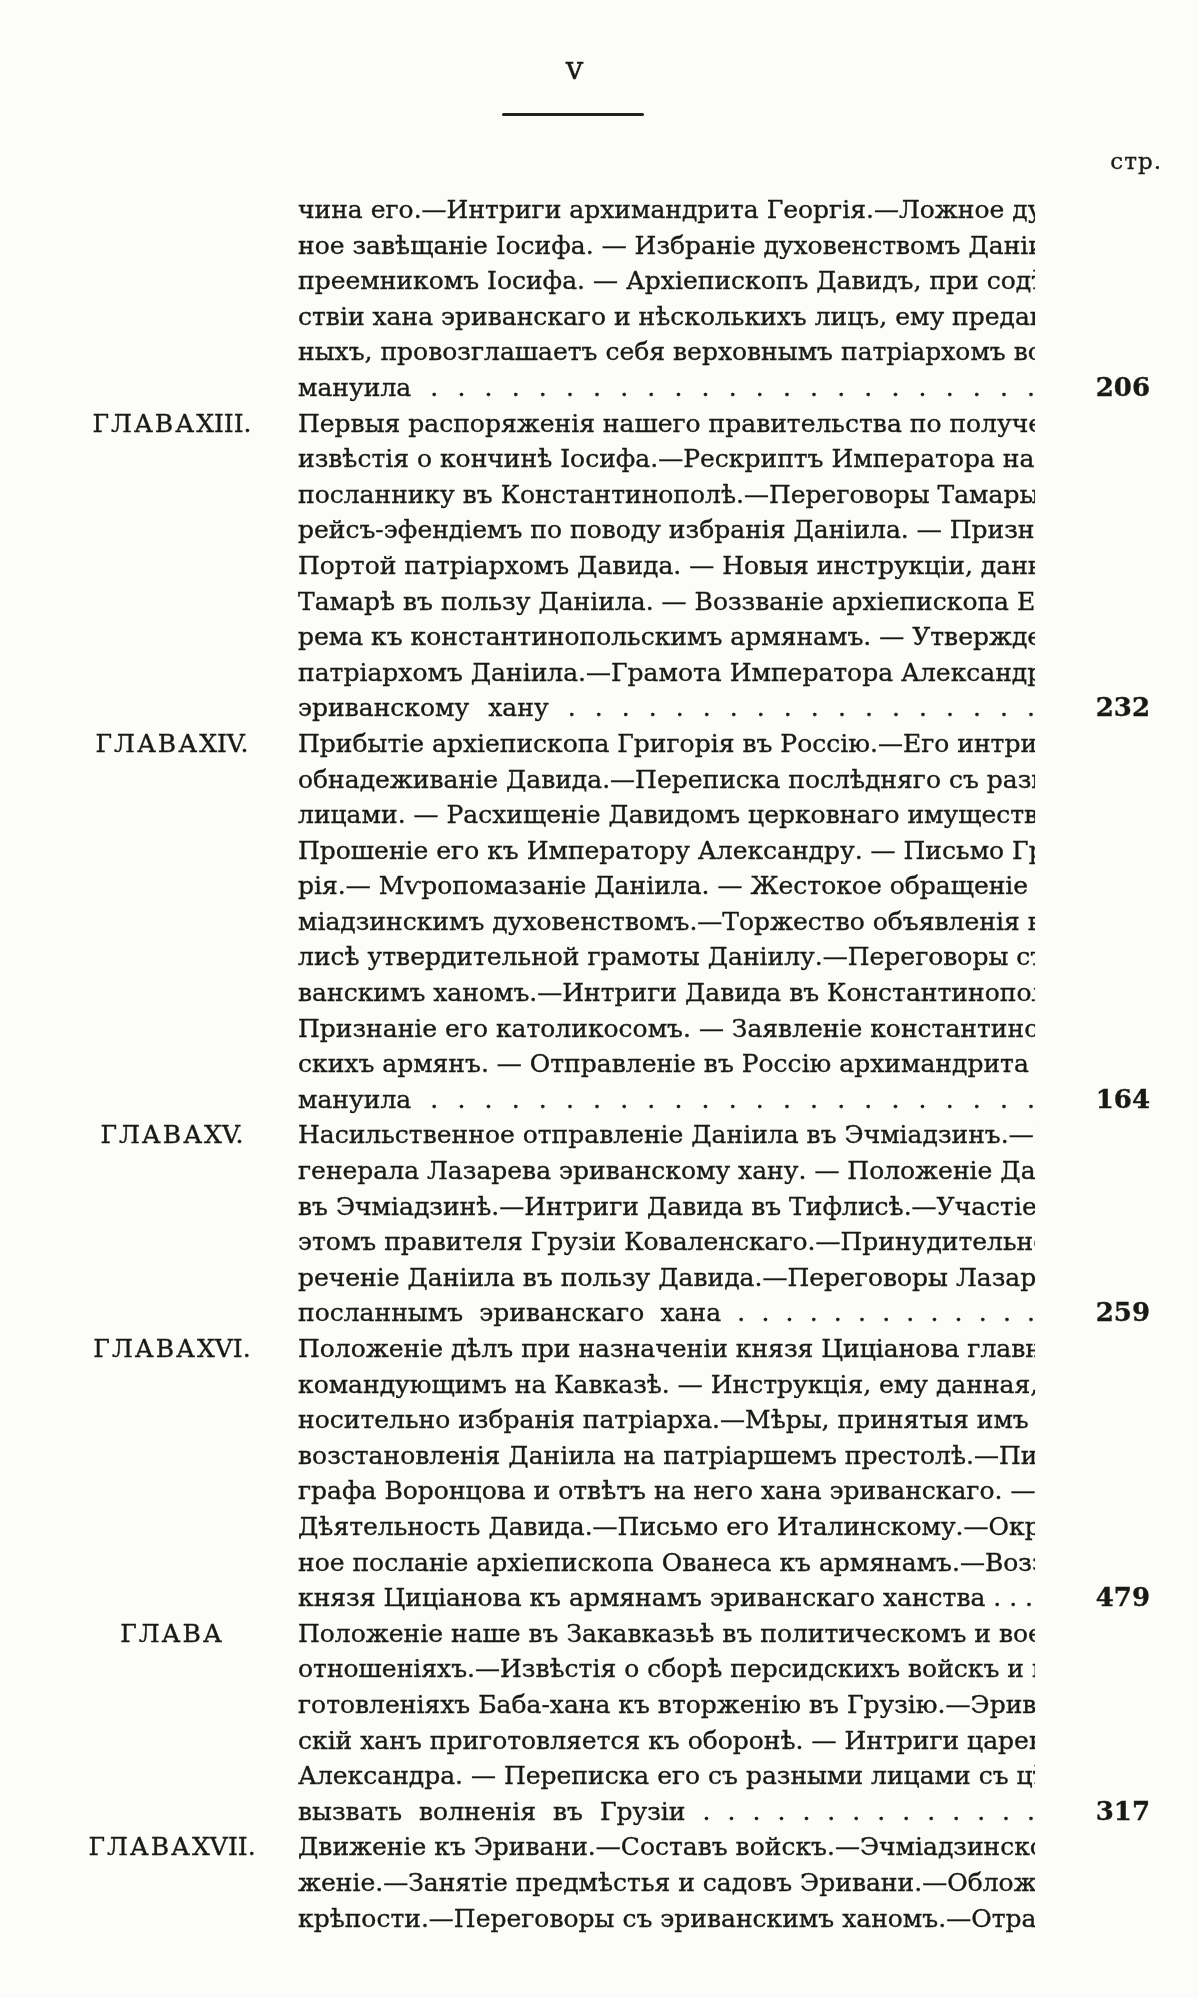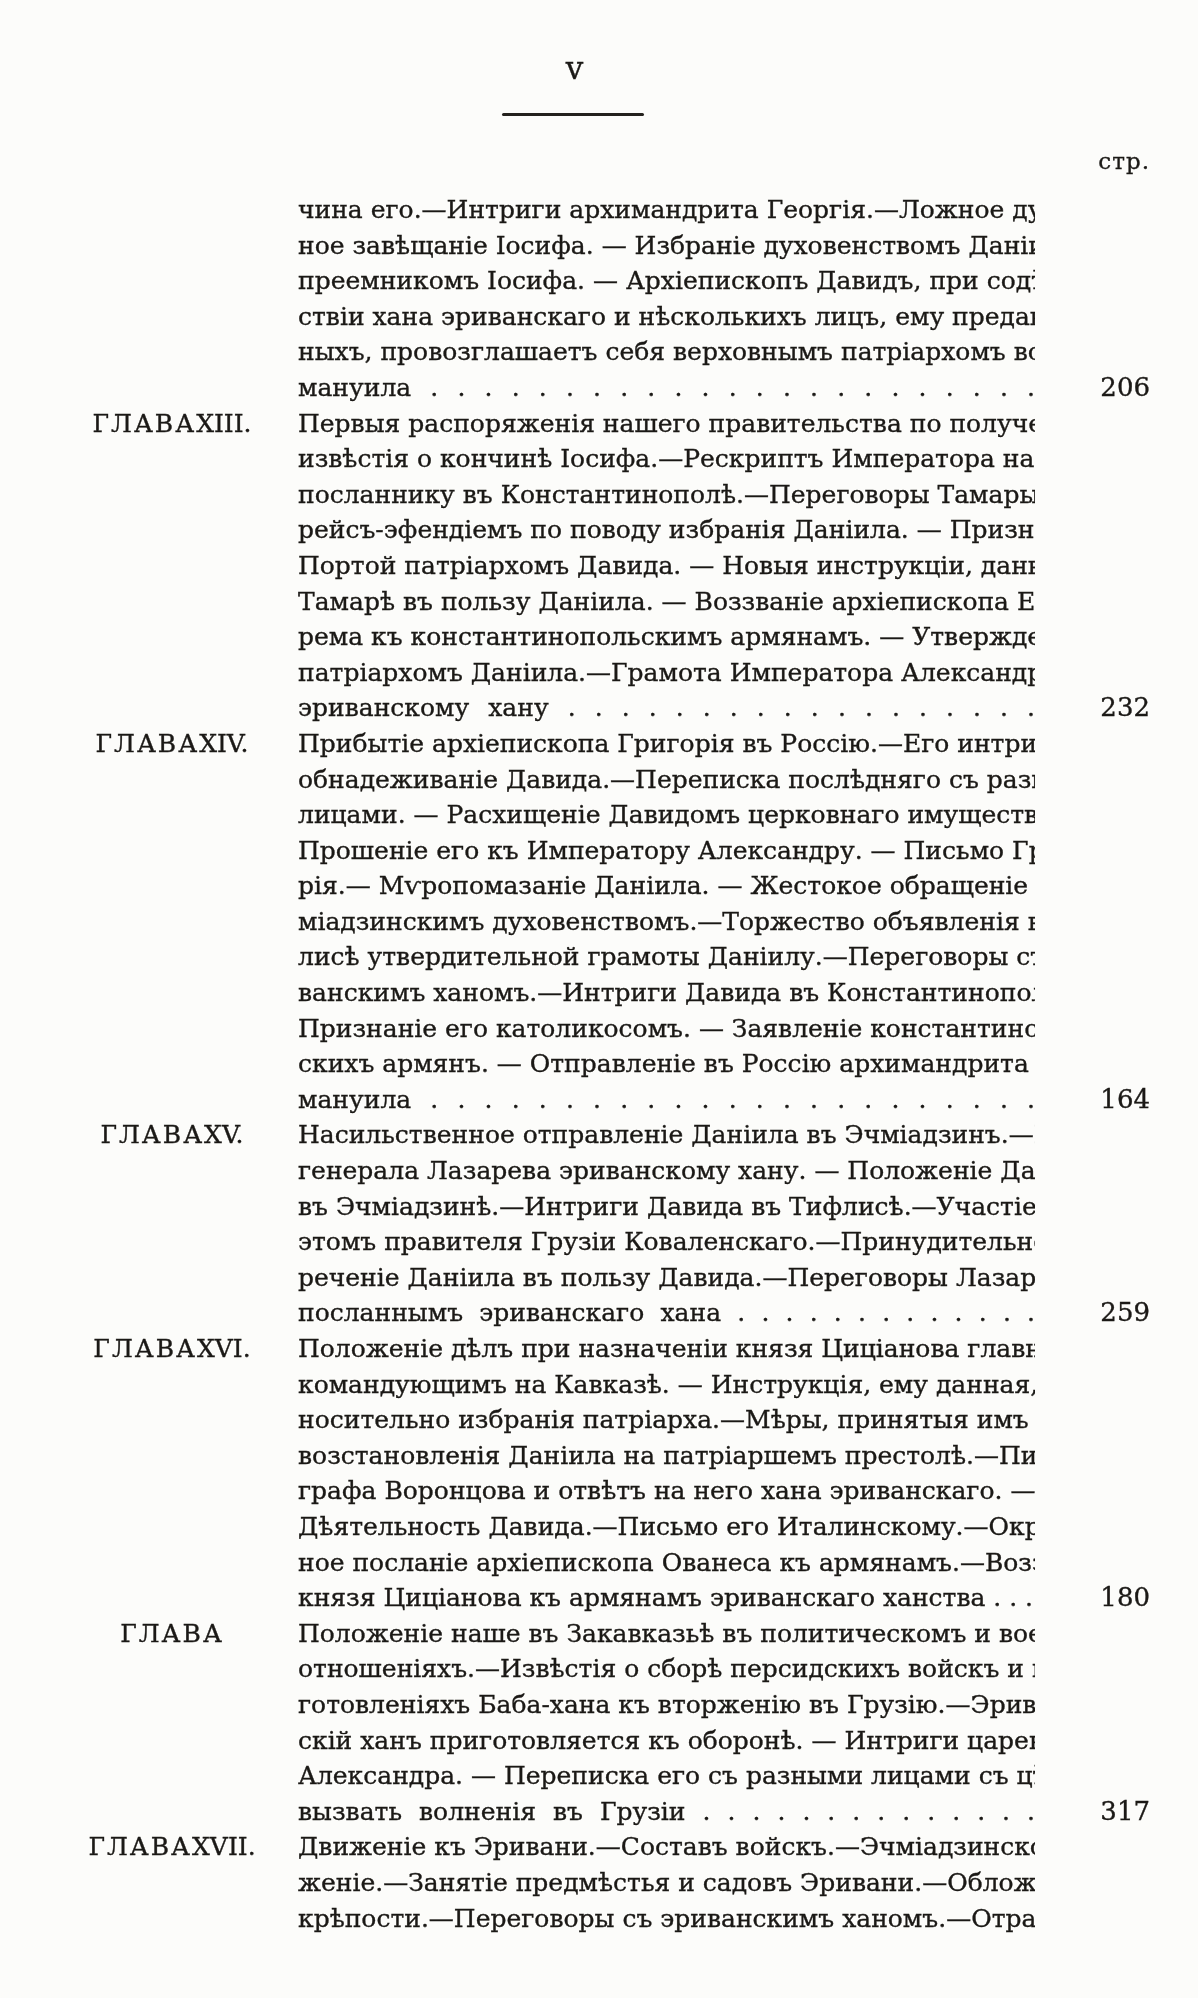--- a/index.html
+++ b/index.html
@@ -21,21 +21,21 @@
   }
   .folio-rule {
     position: absolute;
     top: 113px; left: 502px;
     width: 142px; height: 3px;
     background: #24211d;
     border-radius: 2px;
   }
   .col-header {
     position: absolute;
-    top: 148px; left: 0;
+    top: 148px; left: 12px;
     width: 1150px;
     text-align: right;
     font-size: 23px;
     letter-spacing: 1px;
   }
   .toc {
     position: absolute;
     top: 192px; left: 0;
     width: 1150px;
   }
@@ -64,20 +64,21 @@
     white-space: nowrap;
   }
   .page-col {
     width: 115px;
     display: flex;
     align-items: flex-end;
     justify-content: flex-end;
     font-size: 26px;
     line-height: 35.6px;
     padding: 0;
+    font-weight: bold;
   }
   .ink { -webkit-text-stroke: 0.35px #1b1916; }
 </style>
 </head>
 <body>
 
 <div class="page ink">
   <div class="folio">v</div>
   <div class="folio-rule"></div>
   <div class="col-header">стр.</div>
@@ -162,21 +163,21 @@
     <div class="lines-col">
           <div class="tline">Положеніе дѣлъ при назначеніи князя Циціанова главно-</div>
           <div class="tline">командующимъ на Кавказѣ. — Инструкція, ему данная, от-</div>
           <div class="tline">носительно избранія патріарха.—Мѣры, принятыя имъ для</div>
           <div class="tline">возстановленія Даніила на патріаршемъ престолѣ.—Письмо</div>
           <div class="tline">графа Воронцова и отвѣтъ на него хана эриванскаго. —</div>
           <div class="tline">Дѣятельность Давида.—Письмо его Италинскому.—Окруж-</div>
           <div class="tline">ное посланіе архіепископа Ованеса къ армянамъ.—Воззваніе</div>
           <div class="tline">князя Циціанова къ армянамъ эриванскаго ханства . . . .</div>
         </div>
-    <div class="page-col">180</div>
+    <div class="page-col">479</div>
   </div>
 
   <div class="entry">
     <div class="chapter-col">
       <span class="chapter-word">ГЛАВА</span>
     </div>
     <div class="lines-col">
           <div class="tline">Положеніе наше въ Закавказьѣ въ политическомъ и военномъ</div>
           <div class="tline">отношеніяхъ.—Извѣстія о сборѣ персидскихъ войскъ и при-</div>
           <div class="tline">готовленіяхъ Баба-хана къ вторженію въ Грузію.—Эриван-</div>

